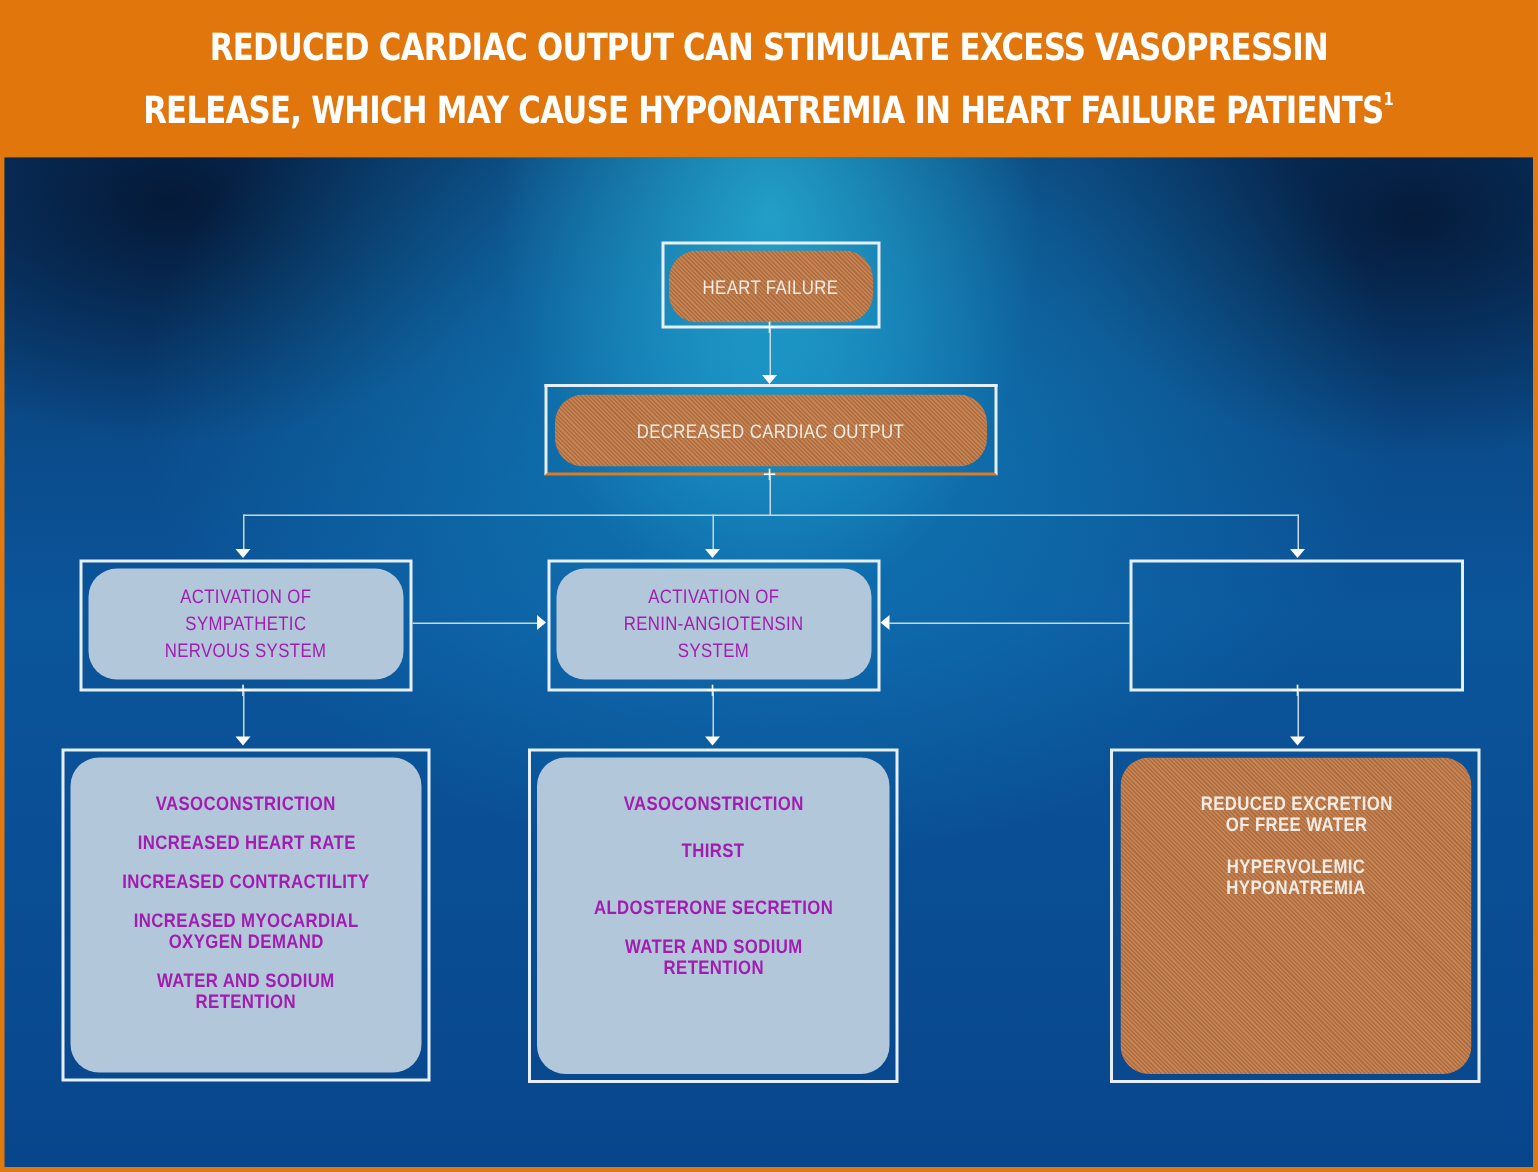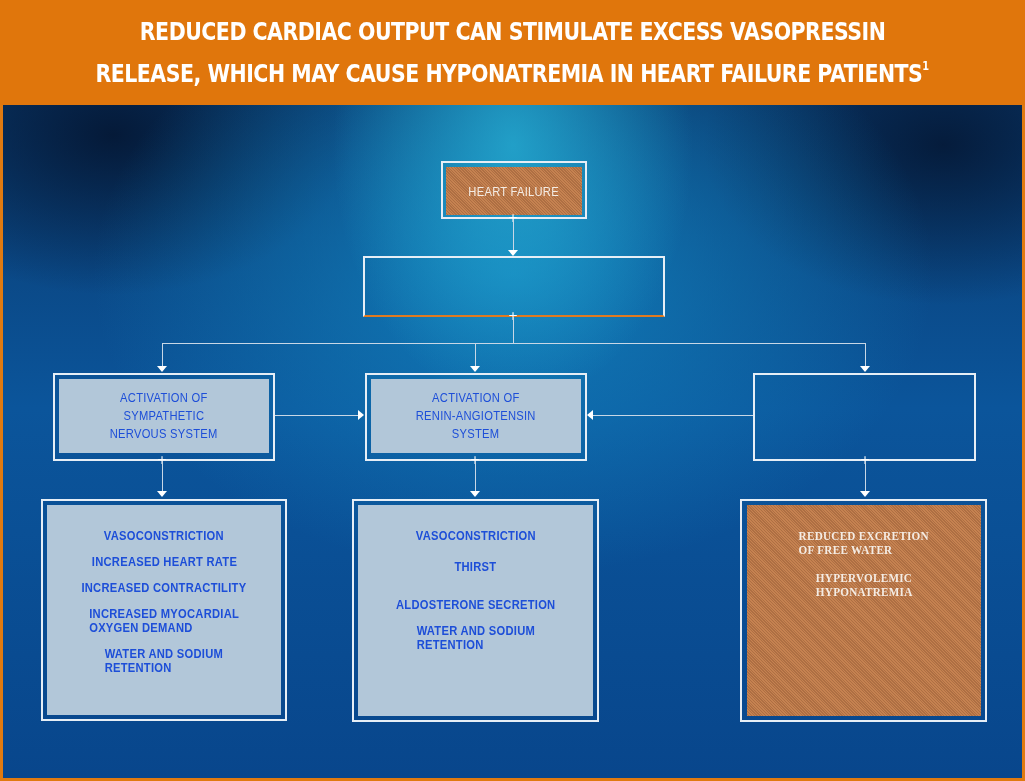--- a/index.html
+++ b/index.html
@@ -35,32 +35,34 @@
         linear-gradient(180deg, #0a3a6e 0%, #0b559b 45%, #08468c 100%);
       overflow: hidden;
     }
     .frame {
       position: absolute; border: 2px solid #e6eef6; box-sizing: border-box;
     }
     .frame.orange-bottom { border-bottom-color: #e07a20; }
     .box {
       position: absolute; box-sizing: border-box;
       display: flex; flex-direction: column; align-items: center; justify-content: center;
+      text-align: center;
       font-family: "Liberation Sans", sans-serif;
       font-weight: bold;
       letter-spacing: 0.3px;
+      border-radius: 19px;
     }
     .box.orange {
       background-color: #b97748;
       background-image: repeating-linear-gradient(45deg, rgba(255,180,120,0.18) 0px, rgba(255,180,120,0.18) 1px, rgba(90,50,30,0.12) 1px, rgba(90,50,30,0.12) 2px);
       color: #f4ece4;
     }
     .box.light {
       background: #b2c7d9;
-      color: #1d4ed8;
+      color: #a21caf;
     }
     .box .t { display: block; transform: scaleX(0.86); white-space: nowrap; }
     .box.small .t { font-size: 13px; line-height: 18px; font-weight: normal; }
     .box.list { justify-content: flex-start; padding-top: 24px; }
     .box.list .item { font-size: 13px; line-height: 14px; margin-bottom: 12px; }
     .box.list .item .t { display: block; }
     .conn { position: absolute; background: #c8d7e6; }
     .arrow-down {
       position: absolute; width: 0; height: 0;
       border-left: 5px solid transparent; border-right: 5px solid transparent;
@@ -93,20 +95,23 @@
 
   <div class="frame" style="left:438px; top:56px; width:146px; height:58px;"></div>
   <div class="box orange" style="left:443px; top:62px; width:136px; height:48px;">
     <span class="t" style="font-size:13px; font-weight:normal;">HEART FAILURE</span>
   </div>
   <span class="plus" style="left:505px; top:108px;">+</span>
   <div class="conn" style="left:510px; top:114px; width:1px; height:33px;"></div>
   <div class="arrow-down" style="left:505px; top:145px;"></div>
 
   <div class="frame orange-bottom" style="left:360px; top:151px; width:302px; height:61px;"></div>
+  <div class="box orange" style="left:367px; top:158px; width:288px; height:48px;">
+    <span class="t" style="font-size:13px; font-weight:normal;">DECREASED CARDIAC OUTPUT</span>
+  </div>
   <span class="plus" style="left:505px; top:206px;">+</span>
   <div class="conn" style="left:510px; top:212px; width:1px; height:27px;"></div>
 
   <div class="conn" style="left:159px; top:238px; width:704px; height:1px;"></div>
   <div class="conn" style="left:159px; top:238px; width:1px; height:24px;"></div>
   <div class="arrow-down" style="left:154px; top:261px;"></div>
   <div class="conn" style="left:472px; top:238px; width:1px; height:24px;"></div>
   <div class="arrow-down" style="left:467px; top:261px;"></div>
   <div class="conn" style="left:862px; top:238px; width:1px; height:24px;"></div>
   <div class="arrow-down" style="left:857px; top:261px;"></div>
@@ -174,21 +179,21 @@
     <div class="item" style="margin-top:12px;">
         <span class="t">ALDOSTERONE SECRETION</span>
       </div>
     <div class="item">
         <span class="t">WATER AND SODIUM</span>
         <span class="t">RETENTION</span>
       </div>
   </div>
 
   <div class="frame" style="left:737px; top:394px; width:247px; height:223px;"></div>
-  <div class="box orange list" style="left:744px; top:400px; width:234px; height:211px;font-family:Liberation Serif, serif;">
+  <div class="box orange list" style="left:744px; top:400px; width:234px; height:211px;">
     <div class="item">
         <span class="t">REDUCED EXCRETION</span>
         <span class="t">OF FREE WATER</span>
       </div>
     <div class="item" style="margin-top:2px;">
         <span class="t">HYPERVOLEMIC</span>
         <span class="t">HYPONATREMIA</span>
       </div>
   </div>
 </div>

